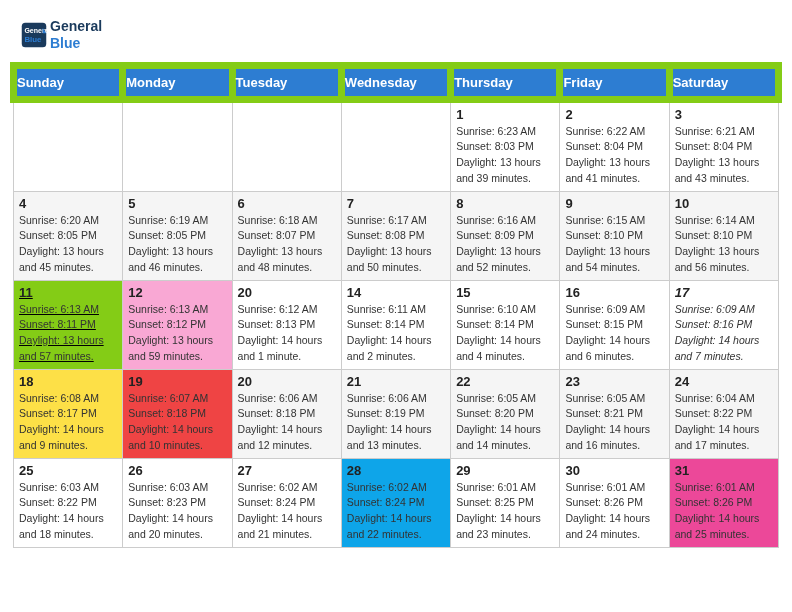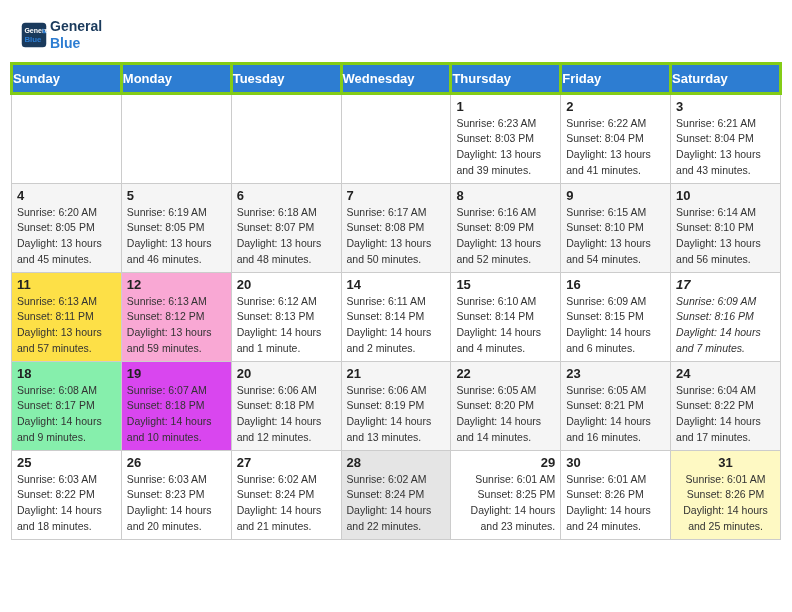--- a/index.html
+++ b/index.html
@@ -50,21 +50,21 @@
       border-collapse: collapse;
       margin-top: 4px;
     }
     .calendar th {
       background-color: #2d7dd2;
       color: #fff;
       font-size: 13px;
       font-weight: bold;
       padding: 6px 0;
       text-align: left;
-      border: 3px solid #84cc16;
+      border: 7px solid #84cc16;
     }
     .calendar td {
       border: 1px solid #ccc;
       vertical-align: top;
       padding: 4px 5px;
       width: calc(100%/7);
       min-height: 80px;
       background: #fff;
     }
     .calendar tr:nth-child(even) td {
@@ -168,21 +168,21 @@
         <td style="background-color: rgb(245, 245, 245);">
           <span class="day-number">9</span>
           <div class="day-info">Sunrise: 6:15 AM<br>Sunset: 8:10 PM<br>Daylight: 13 hours and 54 minutes.</div>
         </td>
         <td style="background-color: rgb(245, 245, 245);">
           <span class="day-number">10</span>
           <div class="day-info">Sunrise: 6:14 AM<br>Sunset: 8:10 PM<br>Daylight: 13 hours and 56 minutes.</div>
         </td>
       </tr>
       <tr>
-        <td style="background-color: #fde047;">
+        <td style="background-color: #84cc16; text-decoration: underline;">
           <span class="day-number">11</span>
           <div class="day-info">Sunrise: 6:13 AM<br>Sunset: 8:11 PM<br>Daylight: 13 hours and 57 minutes.</div>
         </td>
         <td style="background-color: #f9a8d4;">
           <span class="day-number">12</span>
           <div class="day-info">Sunrise: 6:13 AM<br>Sunset: 8:12 PM<br>Daylight: 13 hours and 59 minutes.</div>
         </td>
         <td style="background-color: rgb(255, 255, 255);">
           <span class="day-number">20</span>
           <div class="day-info">Sunrise: 6:12 AM<br>Sunset: 8:13 PM<br>Daylight: 14 hours and 1 minute.</div>
@@ -198,25 +198,25 @@
         <td style="background-color: rgb(255, 255, 255);">
           <span class="day-number">16</span>
           <div class="day-info">Sunrise: 6:09 AM<br>Sunset: 8:15 PM<br>Daylight: 14 hours and 6 minutes.</div>
         </td>
         <td style="background-color: rgb(255, 255, 255); font-style: italic;">
           <span class="day-number">17</span>
           <div class="day-info">Sunrise: 6:09 AM<br>Sunset: 8:16 PM<br>Daylight: 14 hours and 7 minutes.</div>
         </td>
       </tr>
       <tr>
-        <td style="background-color: #86efac;">
+        <td style="background-color: #fde047;">
           <span class="day-number">18</span>
           <div class="day-info">Sunrise: 6:08 AM<br>Sunset: 8:17 PM<br>Daylight: 14 hours and 9 minutes.</div>
         </td>
-        <td style="background-color: #d946ef;">
+        <td style="background-color: #ef4444;">
           <span class="day-number">19</span>
           <div class="day-info">Sunrise: 6:07 AM<br>Sunset: 8:18 PM<br>Daylight: 14 hours and 10 minutes.</div>
         </td>
         <td style="background-color: rgb(245, 245, 245); margin-left: 20px;">
           <span class="day-number">20</span>
           <div class="day-info">Sunrise: 6:06 AM<br>Sunset: 8:18 PM<br>Daylight: 14 hours and 12 minutes.</div>
         </td>
         <td style="background-color: rgb(245, 245, 245);">
           <span class="day-number">21</span>
           <div class="day-info">Sunrise: 6:06 AM<br>Sunset: 8:19 PM<br>Daylight: 14 hours and 13 minutes.</div>
@@ -240,31 +240,31 @@
           <div class="day-info">Sunrise: 6:03 AM<br>Sunset: 8:22 PM<br>Daylight: 14 hours and 18 minutes.</div>
         </td>
         <td style="background-color: rgb(255, 255, 255);">
           <span class="day-number">26</span>
           <div class="day-info">Sunrise: 6:03 AM<br>Sunset: 8:23 PM<br>Daylight: 14 hours and 20 minutes.</div>
         </td>
         <td style="background-color: rgb(255, 255, 255);">
           <span class="day-number">27</span>
           <div class="day-info">Sunrise: 6:02 AM<br>Sunset: 8:24 PM<br>Daylight: 14 hours and 21 minutes.</div>
         </td>
-        <td style="background-color: #e5e5e5;">
+        <td style="background-color: #0ea5e9;">
           <span class="day-number">28</span>
           <div class="day-info">Sunrise: 6:02 AM<br>Sunset: 8:24 PM<br>Daylight: 14 hours and 22 minutes.</div>
         </td>
-        <td style="background-color: rgb(255, 255, 255); text-align: right;">
+        <td style="background-color: rgb(255, 255, 255);">
           <span class="day-number">29</span>
           <div class="day-info">Sunrise: 6:01 AM<br>Sunset: 8:25 PM<br>Daylight: 14 hours and 23 minutes.</div>
         </td>
         <td style="background-color: rgb(255, 255, 255);">
           <span class="day-number">30</span>
           <div class="day-info">Sunrise: 6:01 AM<br>Sunset: 8:26 PM<br>Daylight: 14 hours and 24 minutes.</div>
         </td>
-        <td style="background-color: #fef9c3; text-align: center;">
+        <td style="background-color: #ec4899;">
           <span class="day-number">31</span>
           <div class="day-info">Sunrise: 6:01 AM<br>Sunset: 8:26 PM<br>Daylight: 14 hours and 25 minutes.</div>
         </td>
       </tr>
     </tbody>
 </table>
 
 </body></html>

